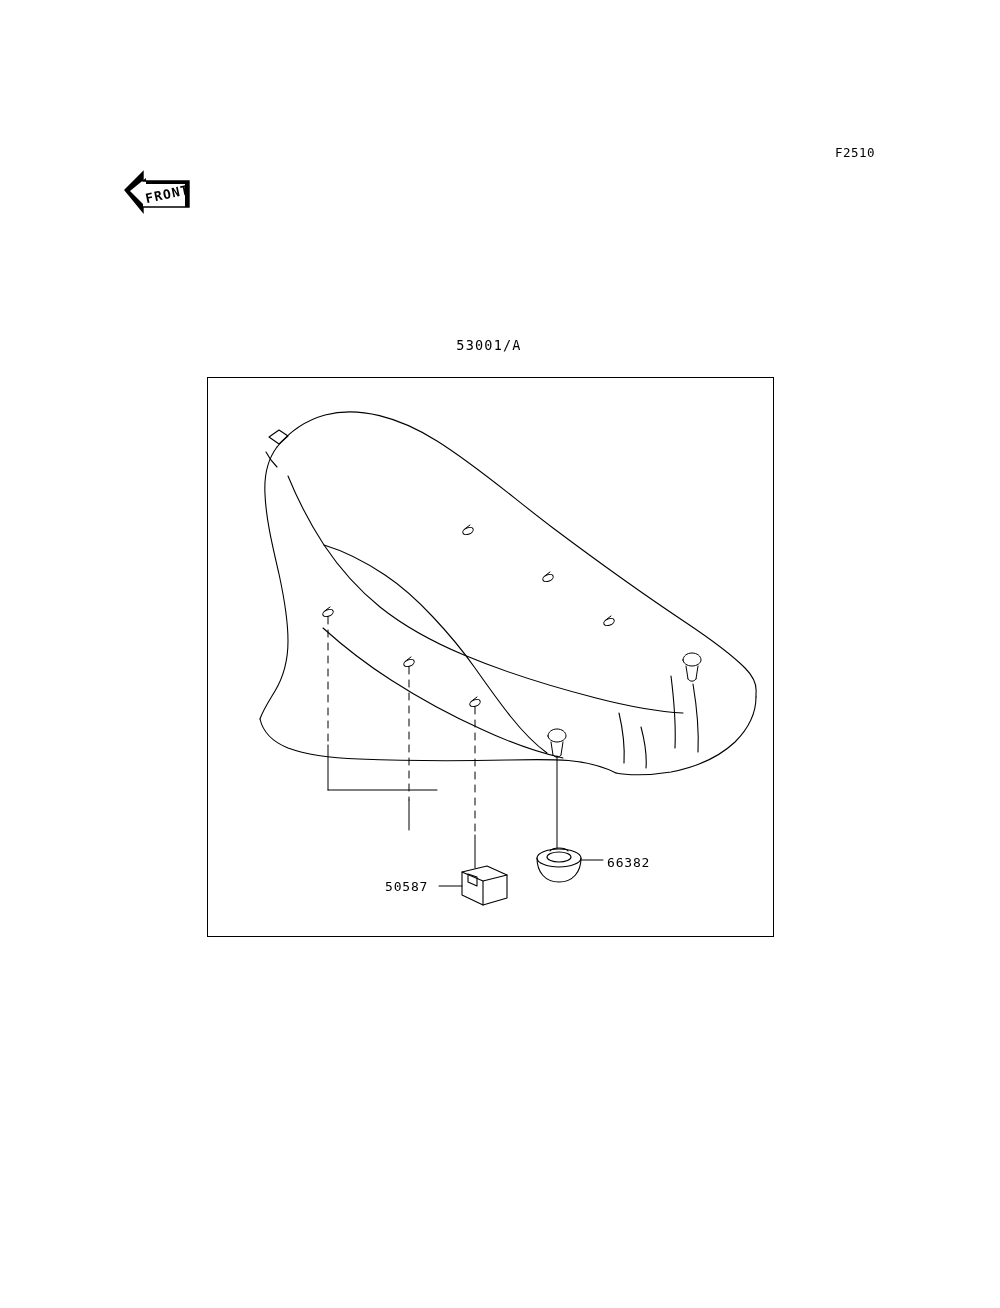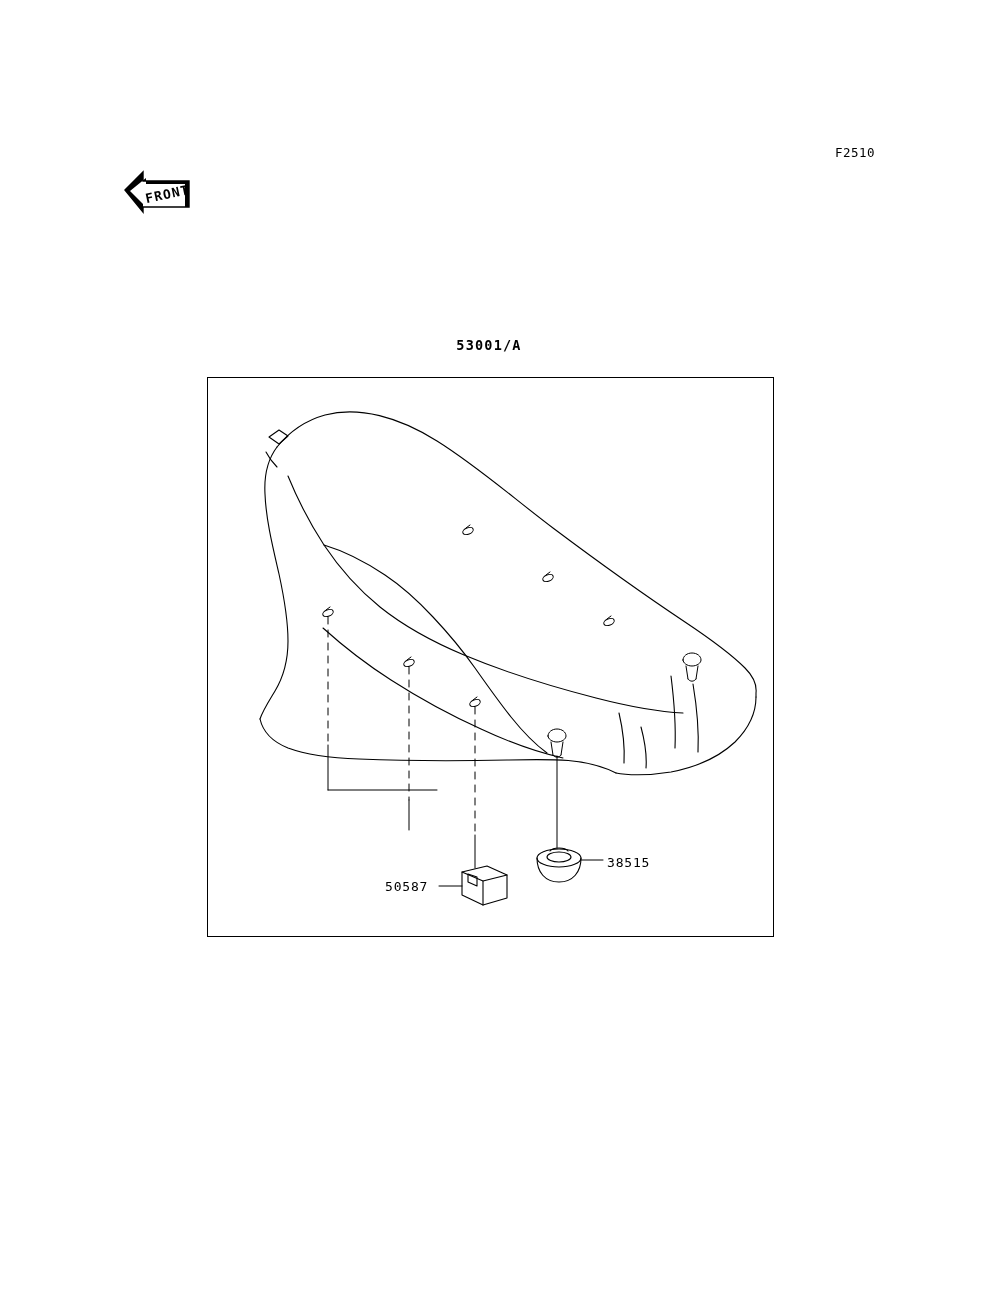--- a/index.html
+++ b/index.html
@@ -46,21 +46,20 @@
     top: 337px;
     width: 1000px;
     text-align: center;
     font-size: 13.5px;
     letter-spacing: 1.2px;
   }
   .group-title-inner {
     display: inline-block;
     position: relative;
     left: -18px;
-    font-weight: bold;
   }
   
   .frame {
     position: absolute;
     left: 200px;
     top: 377px;
     width: 567px;
     height: 560px;
     border: 1px solid #000000;
     box-sizing: border-box;
@@ -230,15 +229,15 @@
         <path d="M530,858 C530,872 538,882 552,882 C566,882 574,872 574,858"></path>
         <ellipse cx="552" cy="857" rx="12" ry="5"></ellipse>
         <path d="M543,851 C546,847 558,847 561,851"></path>
       </g>
 
       <path d="M574,860 L596,860" stroke-width="1"></path>
     </g>
   </svg>
 
   <div class="callout callout-92075">50587</div>
-  <div class="callout callout-92161">38515</div>
+  <div class="callout callout-92161">66382</div>
 
 </div>
 
 </body></html>

